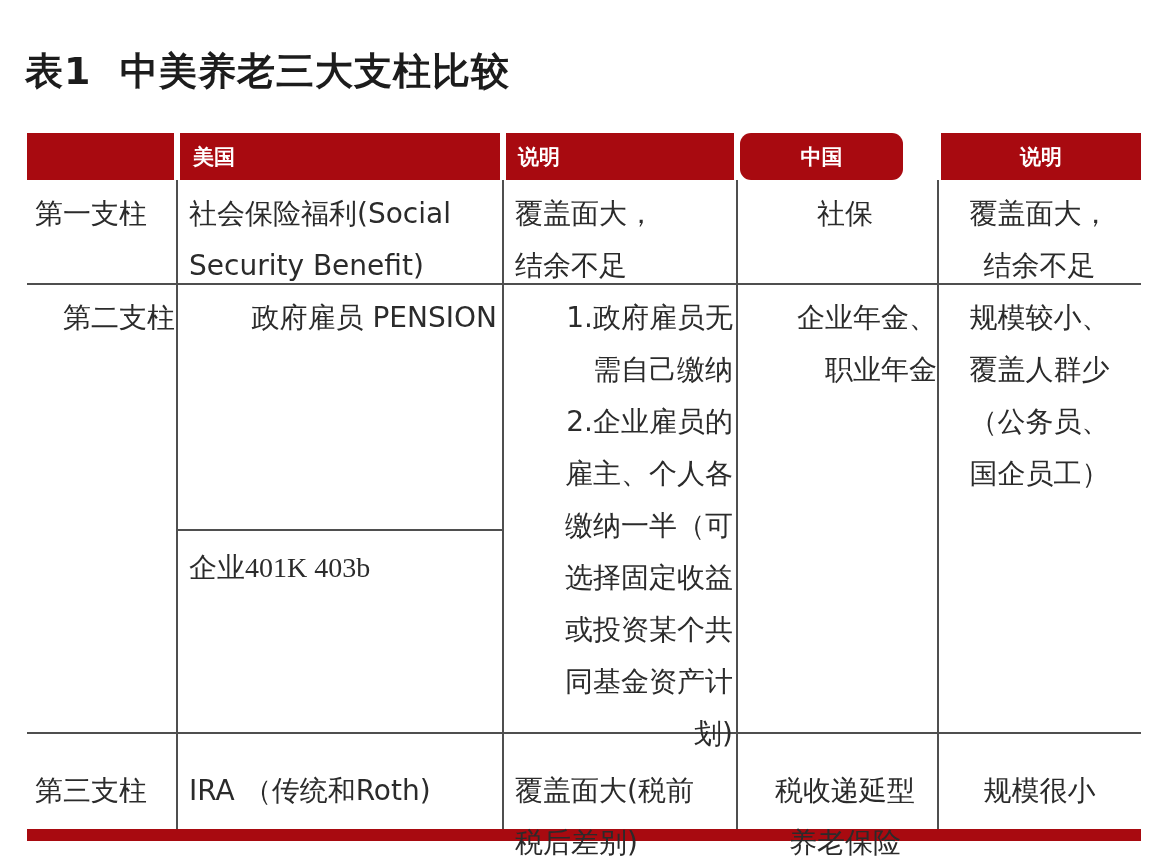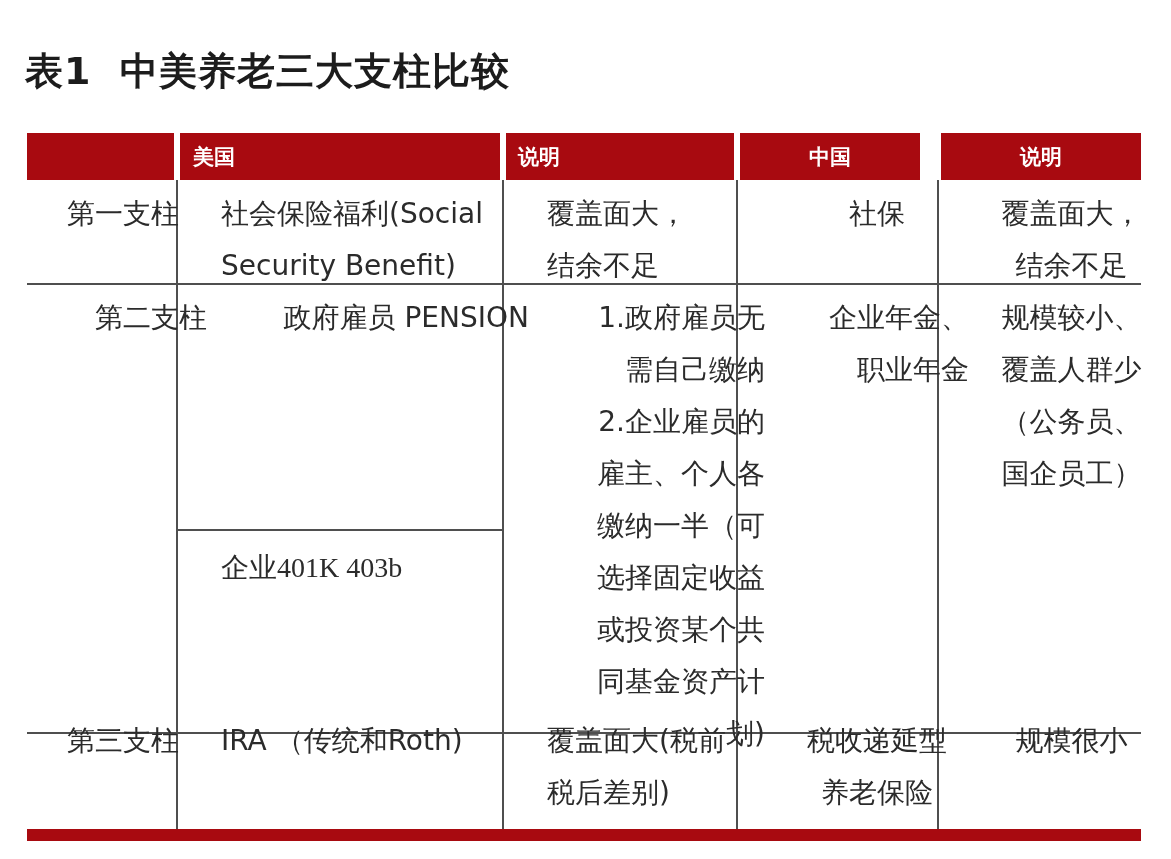--- a/index.html
+++ b/index.html
@@ -20,46 +20,45 @@
   .hcell{
     position:absolute;top:133px;height:47px;
     background:var(--red);
     color:#ffffff;font-size:21px;font-weight:700;
     display:flex;align-items:center;
     box-sizing:border-box;
   }
   .hc1{left:27px;width:147px;}
   .hc2{left:180px;width:320px;padding-left:13px;}
   .hc3{left:506px;width:228px;padding-left:12px;}
-  .hc4{left:740px;width:180px;justify-content:center;}
+  .hc4{left:740px;width:163px;justify-content:center;border-radius:11px;}
   .hc5{left:941px;width:200px;justify-content:center;}
   
   .vline{position:absolute;top:180px;height:649px;width:2px;background:#4f4f4f;}
   .v1{left:176px;}
   .v2{left:502px;}
   .v3{left:736px;}
   .v4{left:937px;}
   .hline{position:absolute;left:27px;width:1114px;height:2px;background:#4f4f4f;}
   .h1{top:283px;}
   .h2{top:732px;}
   .hsplit{position:absolute;left:177px;width:326px;height:2px;top:529px;background:#4f4f4f;}
   .redbar{position:absolute;left:27px;top:829px;width:1114px;height:12px;background:var(--red);}
   
   .cell{
     position:absolute;
     font-size:28px;line-height:52px;
     white-space:pre-line;
     box-sizing:border-box;
-    margin-left:32px;
   }
   .ctr{display:flex;justify-content:center;text-align:center;}
   .r1{top:188px;}
   .r2{top:292px;text-align:right;}
   .r2b{top:542px;font-family:Liberation Serif, serif;}
-  .r3{top:715px;}
+  .r3{top:765px;}
   .col1{left:35px;width:140px;}
   .col2{left:189px;width:308px;}
   .col3{left:515px;width:218px;}
   .col4{left:737px;width:216px;}
   .col4pad{left:753px;width:184px;}
   .col5{left:938px;width:203px;}
 </style>
 </head>
 <body>
 

